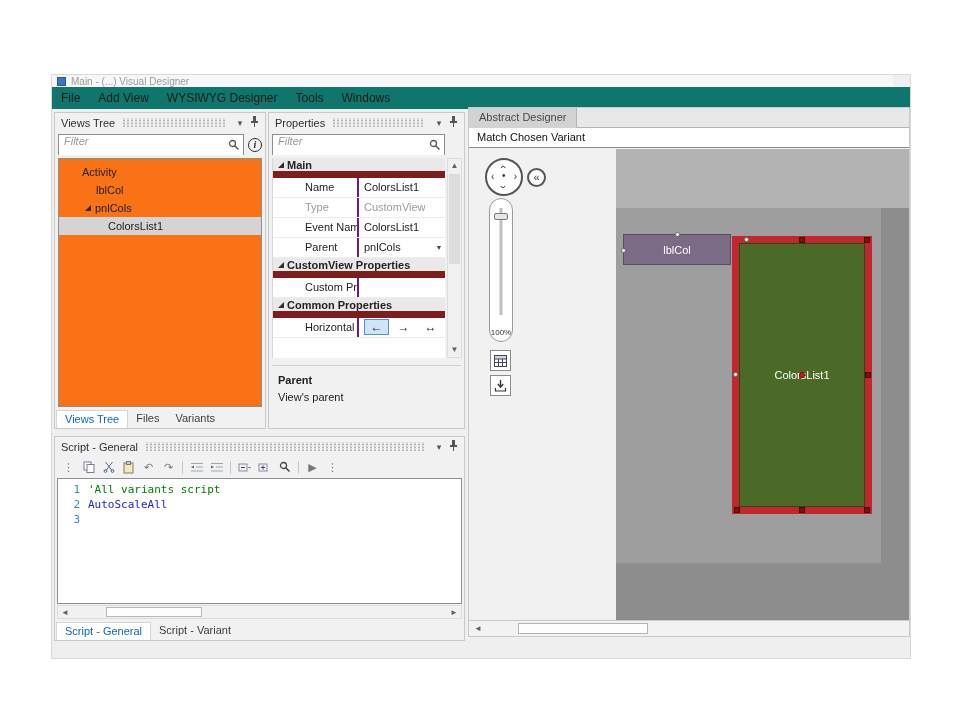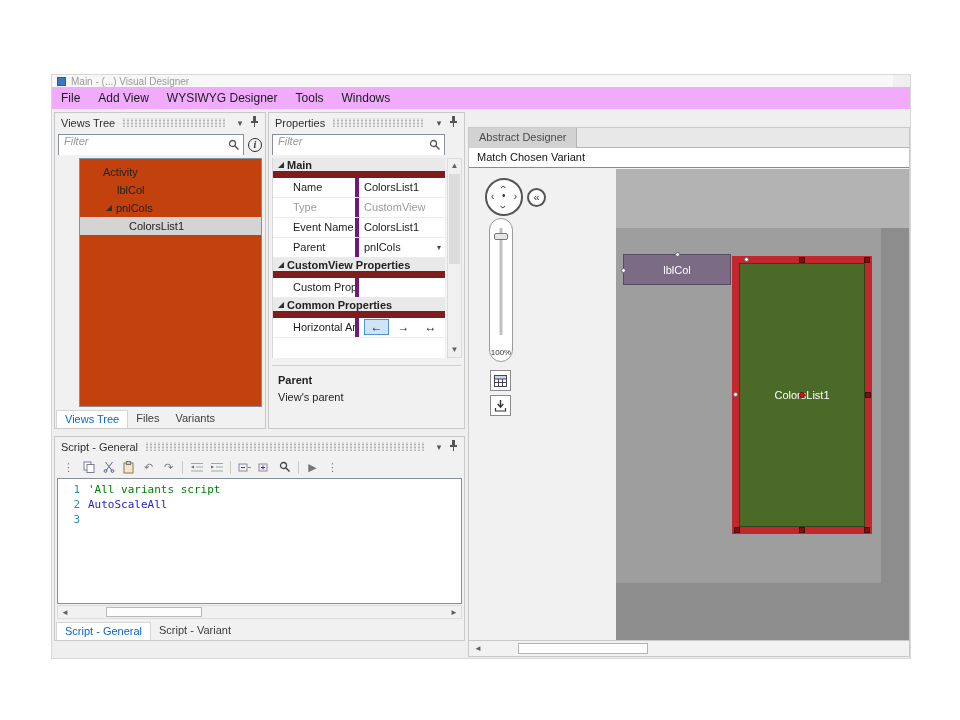--- a/index.html
+++ b/index.html
@@ -2,21 +2,21 @@
 <html><head>
 <meta charset="utf-8">
 <style>
   * { margin:0; padding:0; box-sizing:border-box; }
   html,body { width:960px; height:720px; background:#fff; font-family:"Liberation Sans",sans-serif; overflow:hidden; }
   .app { position:absolute; left:52px; top:75px; width:858px; height:583px; background:#efefef; outline:1px solid #d8d8d8; font-size:11px; color:#222; }
 
   
   .titlebar { position:absolute; left:0; top:0; right:17px; height:12px; overflow:hidden; display:flex; align-items:center; gap:5px; padding-left:5px; color:#9a9a9a; font-size:10px; background:#f7f7f7; }
   .appicon { width:9px; height:9px; background:#3a77c2; border:1px solid #2a5b99; }
-  .menubar { position:absolute; left:0; top:12px; right:0; height:22px; background:#f0abfc; display:flex; align-items:center; font-size:12px; color:#1b1b1b; }
+  .menubar { position:absolute; left:0; top:12px; right:0; height:22px; background:#0f766e; display:flex; align-items:center; font-size:12px; color:#1b1b1b; }
   .menu-item { padding:3px 9px; cursor:default; }
 
   
   .panel { position:absolute; background:#f1f1f1; border:1px solid #c9c9c9; }
   .phead { height:19px; display:flex; align-items:center; padding:0 4px 0 6px; font-size:11px; color:#2e2e2e; }
   .dots { flex:1; height:9px; margin:0 7px; background-image:radial-gradient(circle,#b5b5b5 1px,transparent 1.2px); background-size:4px 3px; background-position:0 1px; }
   .hdr-btn { width:14px; text-align:center; color:#555; font-size:9px; cursor:default; }
   .filter { position:relative; background:#fff; border:1px solid #888f98; height:21px; }
   .filter input { width:100%; height:100%; border:0; outline:0; padding:2px 20px 10px 5px; font-size:11px; font-family:"Liberation Sans",sans-serif; }
   .filter input::placeholder { font-style:italic; color:#999; }
@@ -24,31 +24,31 @@
   .tri { width:0; height:0; border-bottom:6px solid #2f2f2f; border-left:6px solid transparent; display:inline-block; }
   .bottom-tabs { position:absolute; left:1px; right:1px; bottom:0; height:19px; display:flex; align-items:center; background:#f1f1f1; font-size:11px; color:#3c3c3c; }
   .btab { padding:2px 8px 3px 8px; cursor:default; }
   .btab.active { color:#0a64c8; background:#fff; border:1px solid #d5d5d5; border-bottom:0; }
 
   
   .views-panel { left:2px; top:37px; width:212px; height:317px; }
   .filter-row { position:absolute; left:3px; right:3px; top:21px; height:21px; display:flex; gap:4px; align-items:center; }
   .filter-row .filter { flex:1; }
   .info-btn { width:14px; height:14px; border-radius:50%; border:1px solid #2e2e2e; color:#2e2e2e; font:italic bold 10px "Liberation Serif",serif; display:flex; align-items:center; justify-content:center; }
-  .treebox { position:absolute; left:3px; right:3px; top:45px; bottom:21px; background:#c2410c; border:1px solid #888f98; padding-top:4px; overflow:hidden;margin-left:21px; }
+  .treebox { position:absolute; left:3px; right:3px; top:45px; bottom:21px; background:#f97316; border:1px solid #888f98; padding-top:4px; overflow:hidden; }
   .trow { height:18px; line-height:18px; font-size:11px; white-space:nowrap; cursor:default; }
   .trow.selected { background:#d4d4d4; }
   .trow .tri { margin-right:4px; transform:translateY(-1px); }
 
   
   .props-panel { left:216px; top:37px; width:197px; height:317px; }
   .props-filter { position:absolute; left:3px; top:21px; right:19px; }
   .pgrid { position:absolute; left:3px; top:45px; right:19px; height:200px; background:#fff; border-left:1px solid #d7d7d7; overflow:hidden; }
   .prow { display:flex; height:20px; line-height:19px; border-bottom:1px solid #ececec; font-size:11px; background:#fff; }
-  .prow .lab { width:50%; padding-left:20px; border-right:4px solid #701a75; color:#222; overflow:hidden; white-space:nowrap; }
+  .prow .lab { width:50%; padding-left:32px; border-right:2px solid #701a75; color:#222; overflow:hidden; white-space:nowrap; }
   .prow .val { width:50%; padding-left:5px; position:relative; overflow:hidden; white-space:nowrap; }
   .prow.disabled .lab, .prow.disabled .val { color:#9b9b9b; }
   .psection { display:flex; align-items:center; height:20px; background:#e9e9e9; border-bottom:7px solid #7f1d1d; font-weight:bold; font-size:11px; padding-left:5px; gap:3px; }
   .dd-arrow { position:absolute; right:4px; top:0; font-size:8px; color:#444; }
   .anchor-btn { display:inline-block; width:25px; height:16px; line-height:15px; text-align:center; font-size:12px; margin-right:2px; border:1px solid transparent; color:#1b1b1b; }
   .anchor-btn.selected { background:#cde5f7; border-color:#4f93d1; }
   .vscroll { position:absolute; right:2px; top:45px; width:15px; height:200px; background:#f0f0f0; border:1px solid #dcdcdc; }
   .vscroll .arr { position:absolute; left:0; width:100%; text-align:center; font-size:8px; color:#606060; height:14px; line-height:14px; }
   .vscroll .arr.up { top:0; } .vscroll .arr.down { bottom:0; }
   .vscroll .thumb { position:absolute; left:1px; right:1px; top:15px; height:90px; background:#dcdcdc; }
@@ -65,21 +65,21 @@
   .cline .ln { width:30px; text-align:right; padding-right:8px; color:#2b91af; flex:none; }
   .cline .ct { white-space:pre; }
   .cline .ct.comment { color:#008000; }
   .cline .ct.code { color:#2424cc; }
   .hscroll { position:absolute; left:2px; right:2px; bottom:21px; height:14px; background:#f1f1f1; border:1px solid #dcdcdc; }
   .hscroll .arr { position:absolute; top:0; width:14px; height:100%; text-align:center; font-size:8px; color:#606060; line-height:13px; }
   .hscroll .arr.left { left:0; } .hscroll .arr.right { right:0; }
   .hscroll .thumb { position:absolute; left:48px; top:1px; bottom:1px; width:96px; background:#fdfdfd; border:1px solid #b8b8b8; }
 
   
-  .designer { position:absolute; left:416px; top:52px; width:442px; height:530px; background:#f1f1f1; border:1px solid #c9c9c9; }
+  .designer { position:absolute; left:416px; top:32px; width:442px; height:530px; background:#f1f1f1; border:1px solid #c9c9c9; }
   .dtabstrip { position:absolute; left:0; top:0; right:0; height:20px; background:#e8e8e8; border-bottom:1px solid #b5b5b5; }
   .dtab { display:inline-block; height:20px; padding:3px 10px; background:#d2d2d2; color:#4a4a4a; font-size:11px; border-right:1px solid #b5b5b5; }
   .matchbar { position:absolute; left:0; top:20px; right:0; height:20px; background:#fff; border-bottom:1px solid #8a8a8a; line-height:19px; padding-left:8px; font-size:11px; color:#111; }
   .dbody { position:absolute; left:0; top:41px; right:0; bottom:0; background:#f1f1f1; overflow:hidden; }
   .dpad { position:absolute; left:16px; top:9px; width:38px; height:38px; border-radius:50%; background:#fff; border:2px solid #555; }
   .dpad span { position:absolute; font-size:10px; color:#333; line-height:10px; }
   .dp-up    { left:14px; top:2px;  transform:rotate(90deg); }
   .dp-down  { left:14px; bottom:2px; transform:rotate(-90deg); }
   .dp-left  { left:4px;  top:12px; }
   .dp-right { right:4px; top:12px; }

